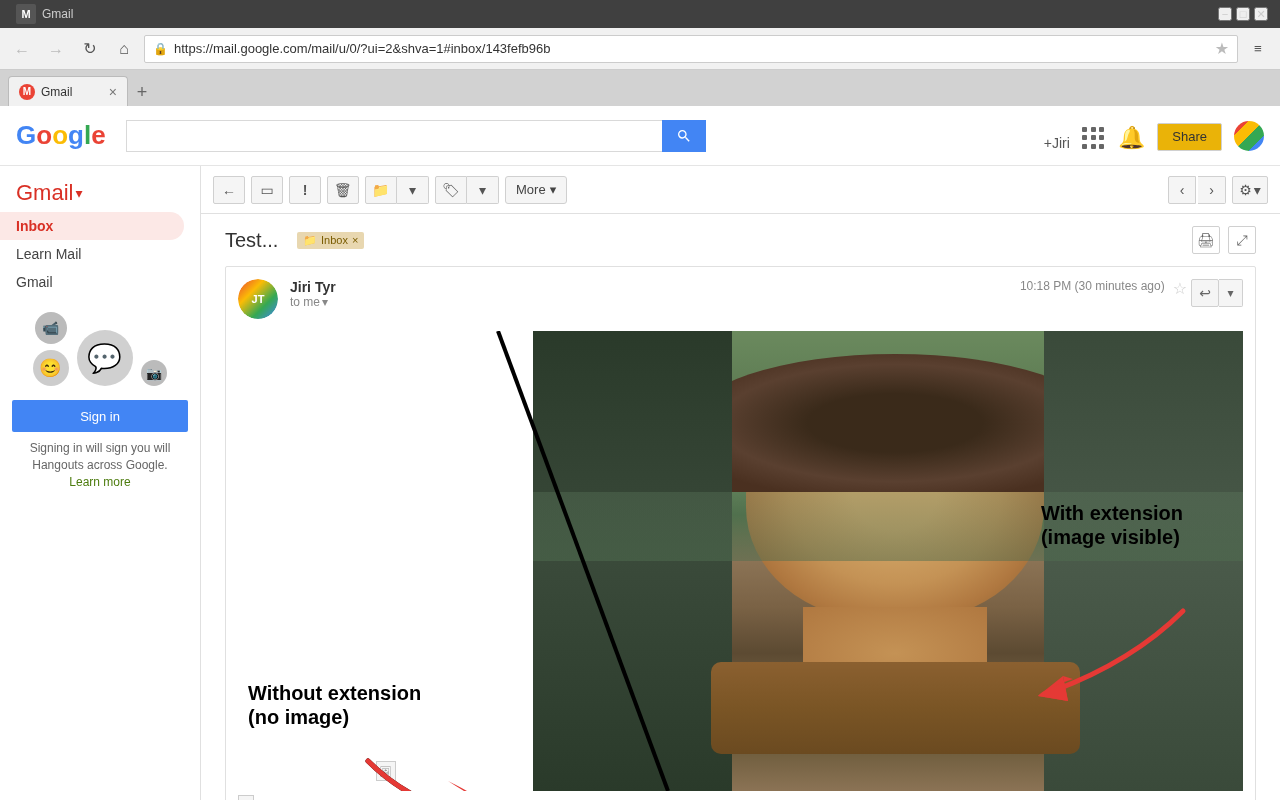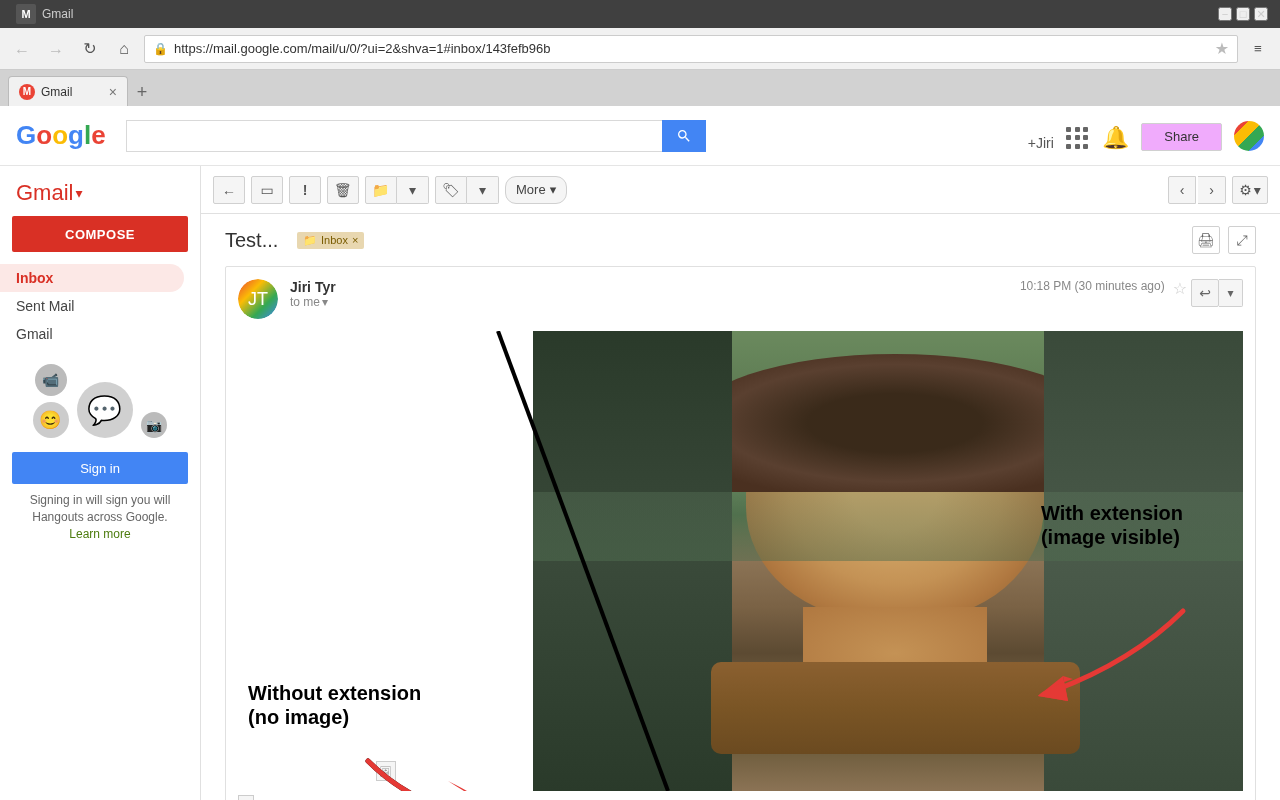--- a/index.html
+++ b/index.html
@@ -28,21 +28,21 @@
     .g-blue { color: #4285F4; }
     .g-red { color: #EA4335; }
     .g-yellow { color: #FBBC05; }
     .g-green { color: #34A853; }
     .search-box-container { display: flex; align-items: center; flex: 0 0 580px; }
     .search-box { flex: 1; height: 32px; border: 1px solid #d9d9d9; border-right: none; padding: 0 10px; font-size: 14px; outline: none; }
     .search-btn { width: 44px; height: 32px; background: #4285F4; border: none; cursor: pointer; display: flex; align-items: center; justify-content: center; }
     .google-bar-right { margin-left: auto; display: flex; align-items: flex-end; gap: 12px; }
     .apps-grid { width: 24px; height: 24px; display: grid; grid-template-columns: repeat(3, 1fr); gap: 2px; cursor: pointer; }
     .apps-grid-dot { width: 5px; height: 5px; background: #666; border-radius: 1px; }
-    .share-btn { height: 28px; padding: 0 22px; background: #f0abfc; border: 1px solid #d0d0d0; border-radius: 2px; font-size: 13px; color: #333; cursor: pointer; }
+    .share-btn { height: 28px; padding: 0 14px; background: #eab308; border: 1px solid #d0d0d0; border-radius: 2px; font-size: 13px; color: #333; cursor: pointer; }
     .avatar { width: 30px; height: 30px; border-radius: 50%; background: linear-gradient(135deg, #EA4335 25%, #FBBC05 25%, #FBBC05 50%, #34A853 50%, #34A853 75%, #4285F4 75%); cursor: pointer; }
 
     
     .gmail-container { display: flex; width: 100%; height: calc(800px - 28px - 42px - 36px - 60px); background: white; }
 
     
     .sidebar { width: 200px; background: white; padding: 8px 0; flex-shrink: 0; }
     .compose-btn { margin: 4px 12px 12px; height: 36px; background: #d93025; color: white; border: none; border-radius: 2px; font-size: 13px; font-weight: bold; cursor: pointer; width: calc(100% - 24px); letter-spacing: 0.5px; }
     .nav-item { height: 28px; display: flex; align-items: center; padding: 0 16px; font-size: 14px; color: #444; cursor: pointer; border-radius: 0 16px 16px 0; margin-right: 16px; }
     .nav-item.active { background: #fce8e6; color: #d93025; font-weight: bold; }
@@ -52,21 +52,21 @@
     .hangouts-section { padding: 16px 12px; }
     .signin-btn { width: 100%; height: 32px; background: #4285F4; color: white; border: none; border-radius: 2px; font-size: 13px; cursor: pointer; margin-bottom: 8px; }
     .signin-desc { font-size: 12px; color: #666; line-height: 1.4; text-align: center; }
     .learn-more { color: #4d7c0f; text-decoration: none; cursor: pointer; font-size: 12px; }
 
     
     .main-content { flex: 1; display: flex; flex-direction: column; border-left: 1px solid #e0e0e0; overflow: hidden; }
 
     
     .toolbar { height: 48px; background: white; display: flex; align-items: center; padding: 0 12px; gap: 6px; border-bottom: 1px solid #e0e0e0; }
-    .toolbar-btn { height: 28px; background: #f5f5f5; border: 1px solid #d0d0d0; border-radius: 11px; display: flex; align-items: center; padding: 0 10px; gap: 4px; font-size: 13px; color: #444; cursor: pointer; }
+    .toolbar-btn { height: 28px; background: #f5f5f5; border: 1px solid #d0d0d0; border-radius: 3px; display: flex; align-items: center; padding: 0 10px; gap: 4px; font-size: 13px; color: #444; cursor: pointer; }
     .toolbar-icon-btn { width: 32px; height: 28px; background: #f5f5f5; border: 1px solid #d0d0d0; border-radius: 2px; display: flex; align-items: center; justify-content: center; color: #555; cursor: pointer; font-size: 14px; }
     .toolbar-spacer { flex: 1; }
     .toolbar-nav { display: flex; align-items: center; gap: 2px; }
     .toolbar-nav-btn { width: 28px; height: 28px; background: #f5f5f5; border: 1px solid #d0d0d0; display: flex; align-items: center; justify-content: center; color: #555; cursor: pointer; font-size: 14px; }
     .toolbar-nav-btn:first-child { border-radius: 2px 0 0 2px; }
     .toolbar-nav-btn:last-child { border-radius: 0 2px 2px 0; }
     .settings-btn { width: 36px; height: 28px; background: #f5f5f5; border: 1px solid #d0d0d0; border-radius: 2px; display: flex; align-items: center; justify-content: center; gap: 2px; color: #555; cursor: pointer; font-size: 14px; }
 
     
     .email-view { flex: 1; overflow-y: auto; padding: 12px 24px; background: white; }
@@ -175,26 +175,25 @@
   </div>
 </div>
 
 <div class="gmail-container">
 
   <div class="sidebar">
     <div class="gmail-row">
       <span style="font-size:22px;color:#d93025;font-weight:300;">Gmail</span>
       <span style="font-size:14px;color:#d93025;cursor:pointer;margin-left:2px;">▾</span>
     </div>
-    <button class="compose-btn">COMPOSE</button>
     <div class="nav-item active">
       <span class="nav-item-label">Inbox</span>
     </div>
     <div class="nav-item">
-      <span class="nav-item-label">Sent Mail</span>
+      <span class="nav-item-label">Learn Mail</span>
     </div>
     <div class="nav-item">
       <span class="nav-item-label">Gmail</span>
     </div>
 
     
     <div class="hangouts-section">
       <div style="display:flex;align-items:flex-end;justify-content:center;gap:8px;margin-bottom:14px;">
         <div style="display:flex;flex-direction:column;gap:6px;align-items:center;">
           <div style="width:32px;height:32px;border-radius:50%;background:#bbb;display:flex;align-items:center;justify-content:center;font-size:14px;">📹</div>
@@ -279,21 +278,21 @@
           <button class="email-action-btn">
             <span>⤢</span>
           </button>
         </div>
       </div>
 
       <div class="email-message">
         <div class="email-header">
 
           <div class="sender-avatar">
-            <div style="width:40px;height:40px;border-radius:50%;background:linear-gradient(135deg,#EA4335,#FBBC05,#34A853,#4285F4);display:flex;align-items:center;justify-content:center;color:white;font-weight:normal;font-size:18px;">JT</div>
+            <div style="width:40px;height:40px;border-radius:50%;background:linear-gradient(135deg,#EA4335,#FBBC05,#34A853,#4285F4);display:flex;align-items:center;justify-content:center;color:white;font-weight:bold;font-size:11px;">JT</div>
           </div>
           <div class="sender-info">
             <div class="sender-name">Jiri Tyr</div>
             <div class="sender-to">
               <span>to me</span>
               <span>▾</span>
             </div>
           </div>
           <span class="email-time">10:18 PM (30 minutes ago)</span>
           <span class="star-btn">☆</span>

